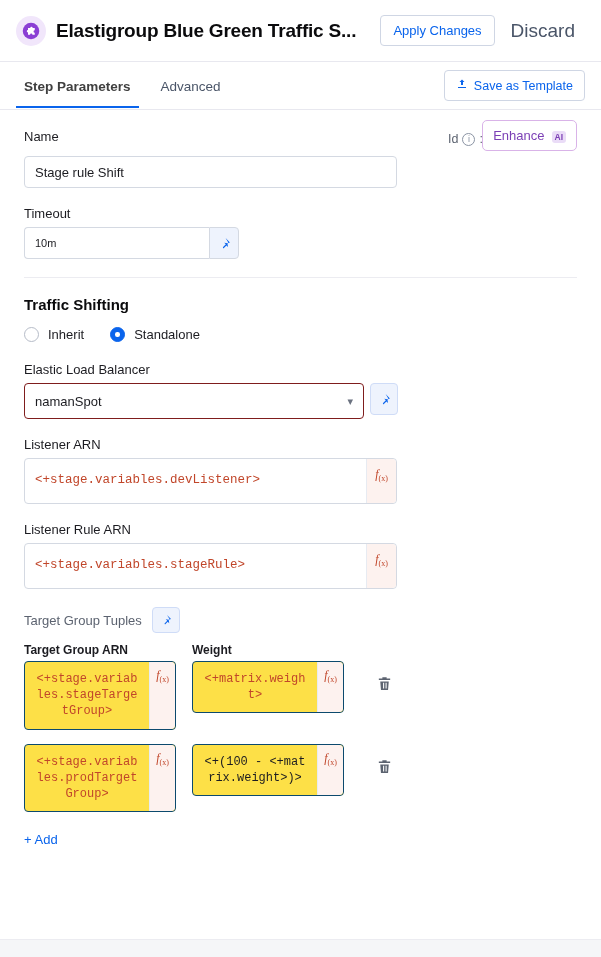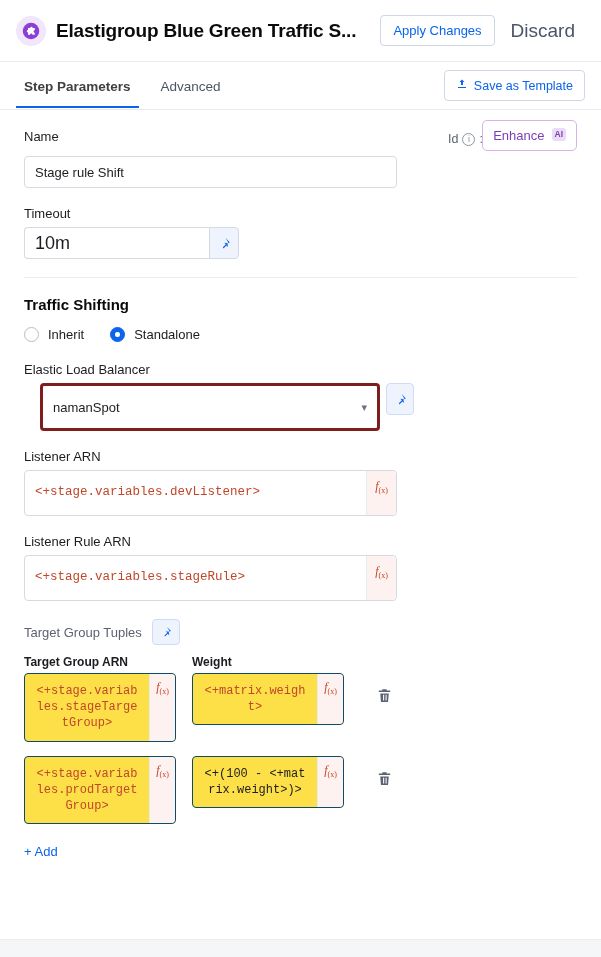--- a/index.html
+++ b/index.html
@@ -138,21 +138,21 @@
     border: 1px solid #8a93a3; border-radius: 50%;
     font-size: 9px; color: #8a93a3; line-height: 1;
   }
   .enhance-btn {
     position: absolute;
     right: 24px; top: 10px;
     border: 1px solid #d9b3e8;
     background: #fff;
     border-radius: 5px;
     padding: 7px 10px;
-    display: flex; align-items: flex-start; gap: 7px;
+    display: flex; align-items: flex-end; gap: 7px;
     font-size: 13px; color: #7b3fb5;
     cursor: pointer;
     z-index: 4;
   }
   .ai-chip {
     background: #eadcf7; color: #7b3fb5;
     font-size: 8.5px; font-weight: bold;
     border-radius: 3px; padding: 2px 3px; line-height: 1;
   }
 
@@ -172,21 +172,21 @@
   .field .lbl { display: block; margin-bottom: 6px; }
 
   .input-pin-wrap { display: flex; align-items: stretch; }
   .input-sm {
     width: 185px;
     height: 32px;
     border: 1px solid #d4d9e2;
     border-right: none;
     border-radius: 4px 0 0 4px;
     background: #fff;
-    font-size: 18px; color: #1c1c21;
+    font-size: 11px; color: #1c1c21;
     padding: 8px 10px;
     display: flex; align-items: center;
     font-family: "Liberation Sans", sans-serif;
   }
   .pin-btn {
     width: 30px;
     border: 1px solid #d4d9e2;
     border-radius: 0 4px 4px 0;
     background: #eef3fd;
     display: flex; align-items: center; justify-content: center;
@@ -220,27 +220,27 @@
   }
   .radio.checked { border-color: #0a64ec; background: #0a64ec; }
   .radio.checked::after {
     content: ""; position: absolute; left: 4.2px; top: 4.2px;
     width: 4.4px; height: 4.4px; border-radius: 50%; background: #fff;
   }
   .radio-label { font-size: 13px; color: #1c1c21; }
 
   .select-wrap { display: flex; align-items: stretch; }
   .select {
-    width: 340px; height: 48px;
-    border: 3px solid #7f1d1d;
+    width: 340px; height: 36px;
+    border: 1px solid #7f1d1d;
     border-radius: 4px;
     background: #fff;
     display: flex; align-items: center;
     padding: 0 10px;
-    font-size: 13px; color: #1c1c21; margin-left: 16px;
+    font-size: 13px; color: #1c1c21;
   }
   .caret { margin-left: auto; color: #6b7280; font-size: 11px; }
   .pin-sq {
     width: 28px; height: 32px; margin-left: 6px;
     border: 1px solid #cfdcf7; border-radius: 4px;
     background: #eef3fd;
     display: flex; align-items: center; justify-content: center;
     cursor: pointer;
   }
 

